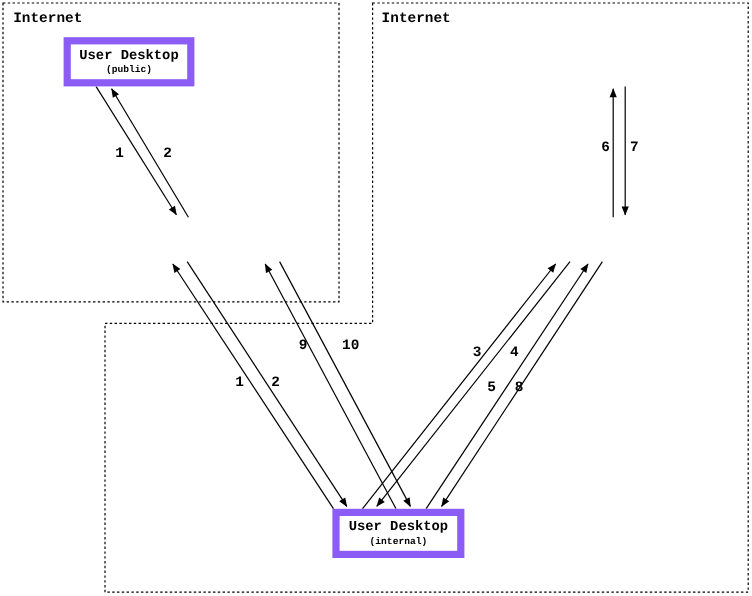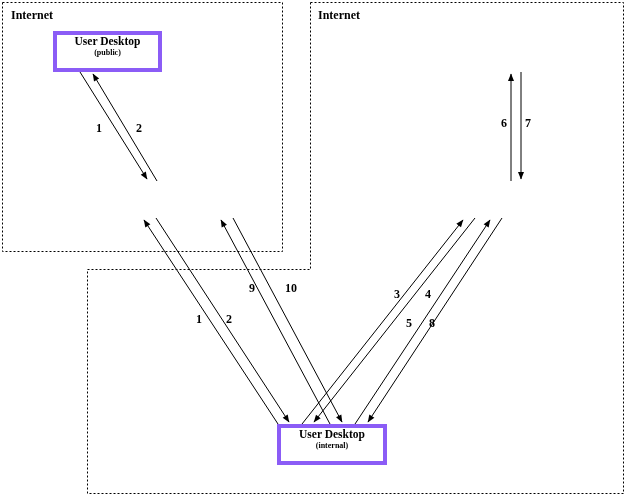--- a/index.html
+++ b/index.html
@@ -1,24 +1,24 @@
 <!DOCTYPE html>
 <html><head>
 <meta charset="utf-8">
 <style>
   html,body{margin:0;padding:0;background:#ffffff;}
   .stage{
     position:relative;width:627px;height:497px;background:#ffffff;
-    font-family:Liberation Serif, serif;
+    font-family:Liberation Mono, monospace;
     color:#000;overflow:hidden;
   }
   .wires{position:absolute;left:0;top:0;width:627px;height:497px;}
   .node{
-    position:absolute;box-sizing:border-box;border:4px solid #8b5cf6;background:#fff;
-    display:flex;flex-direction:column;align-items:center;justify-content:flex-start;
+    position:absolute;box-sizing:border-box;border:6px solid #8b5cf6;background:#fff;
+    display:flex;flex-direction:column;align-items:center;justify-content:center;
     text-align:center;line-height:1.15;
   }
   .node .title{font-size:11.5px;font-weight:bold;white-space:nowrap;}
   .node .subtitle{font-size:8px;font-weight:bold;white-space:nowrap;}
   .region-label{position:absolute;font-size:12px;font-weight:bold;white-space:nowrap;}
   .step-label{position:absolute;font-size:12px;font-weight:bold;white-space:nowrap;}
   
   #node-user-desktop-public{left:53px;top:31px;width:109px;height:41px;}
   #node-nt-domain-server{left:461px;top:31px;width:111px;height:39px;}
   #node-ccm-server{left:132px;top:181px;width:111px;height:37px;}

